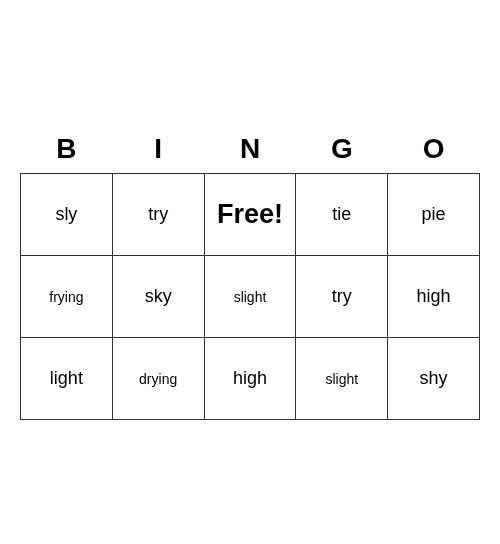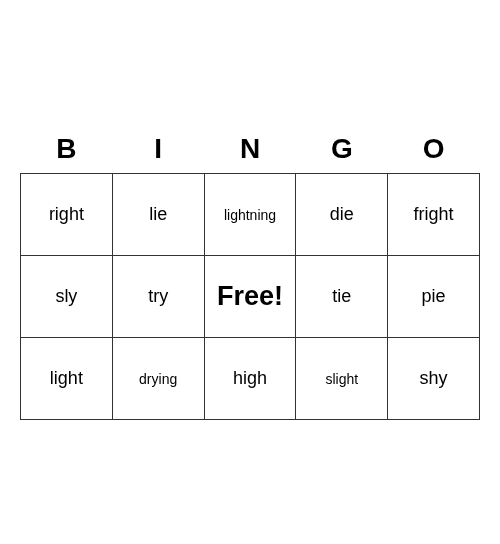--- a/index.html
+++ b/index.html
@@ -59,33 +59,33 @@
   <thead>
     <tr id="header-row">
     <th>B</th>
         <th>I</th>
         <th>N</th>
         <th>G</th>
         <th>O</th>
       </tr>
   </thead>
   <tbody id="bingo-body">
-  <tr>
-        <td>right</td>
-        <td>lie</td>
-        <td class="small-text">lightning</td>
-        <td>die</td>
-        <td>fright</td>
-      </tr>
       <tr>
         <td>sly</td>
         <td>try</td>
         <td class="free">Free!</td>
         <td>tie</td>
         <td>pie</td>
+      </tr>
+      <tr>
+        <td class="small-text">frying</td>
+        <td>sky</td>
+        <td class="small-text">slight</td>
+        <td>try</td>
+        <td>high</td>
       </tr>
       <tr>
         <td>light</td>
         <td class="small-text">drying</td>
         <td>high</td>
         <td class="small-text">slight</td>
         <td>shy</td>
       </tr>
     </tbody>
 </table>

